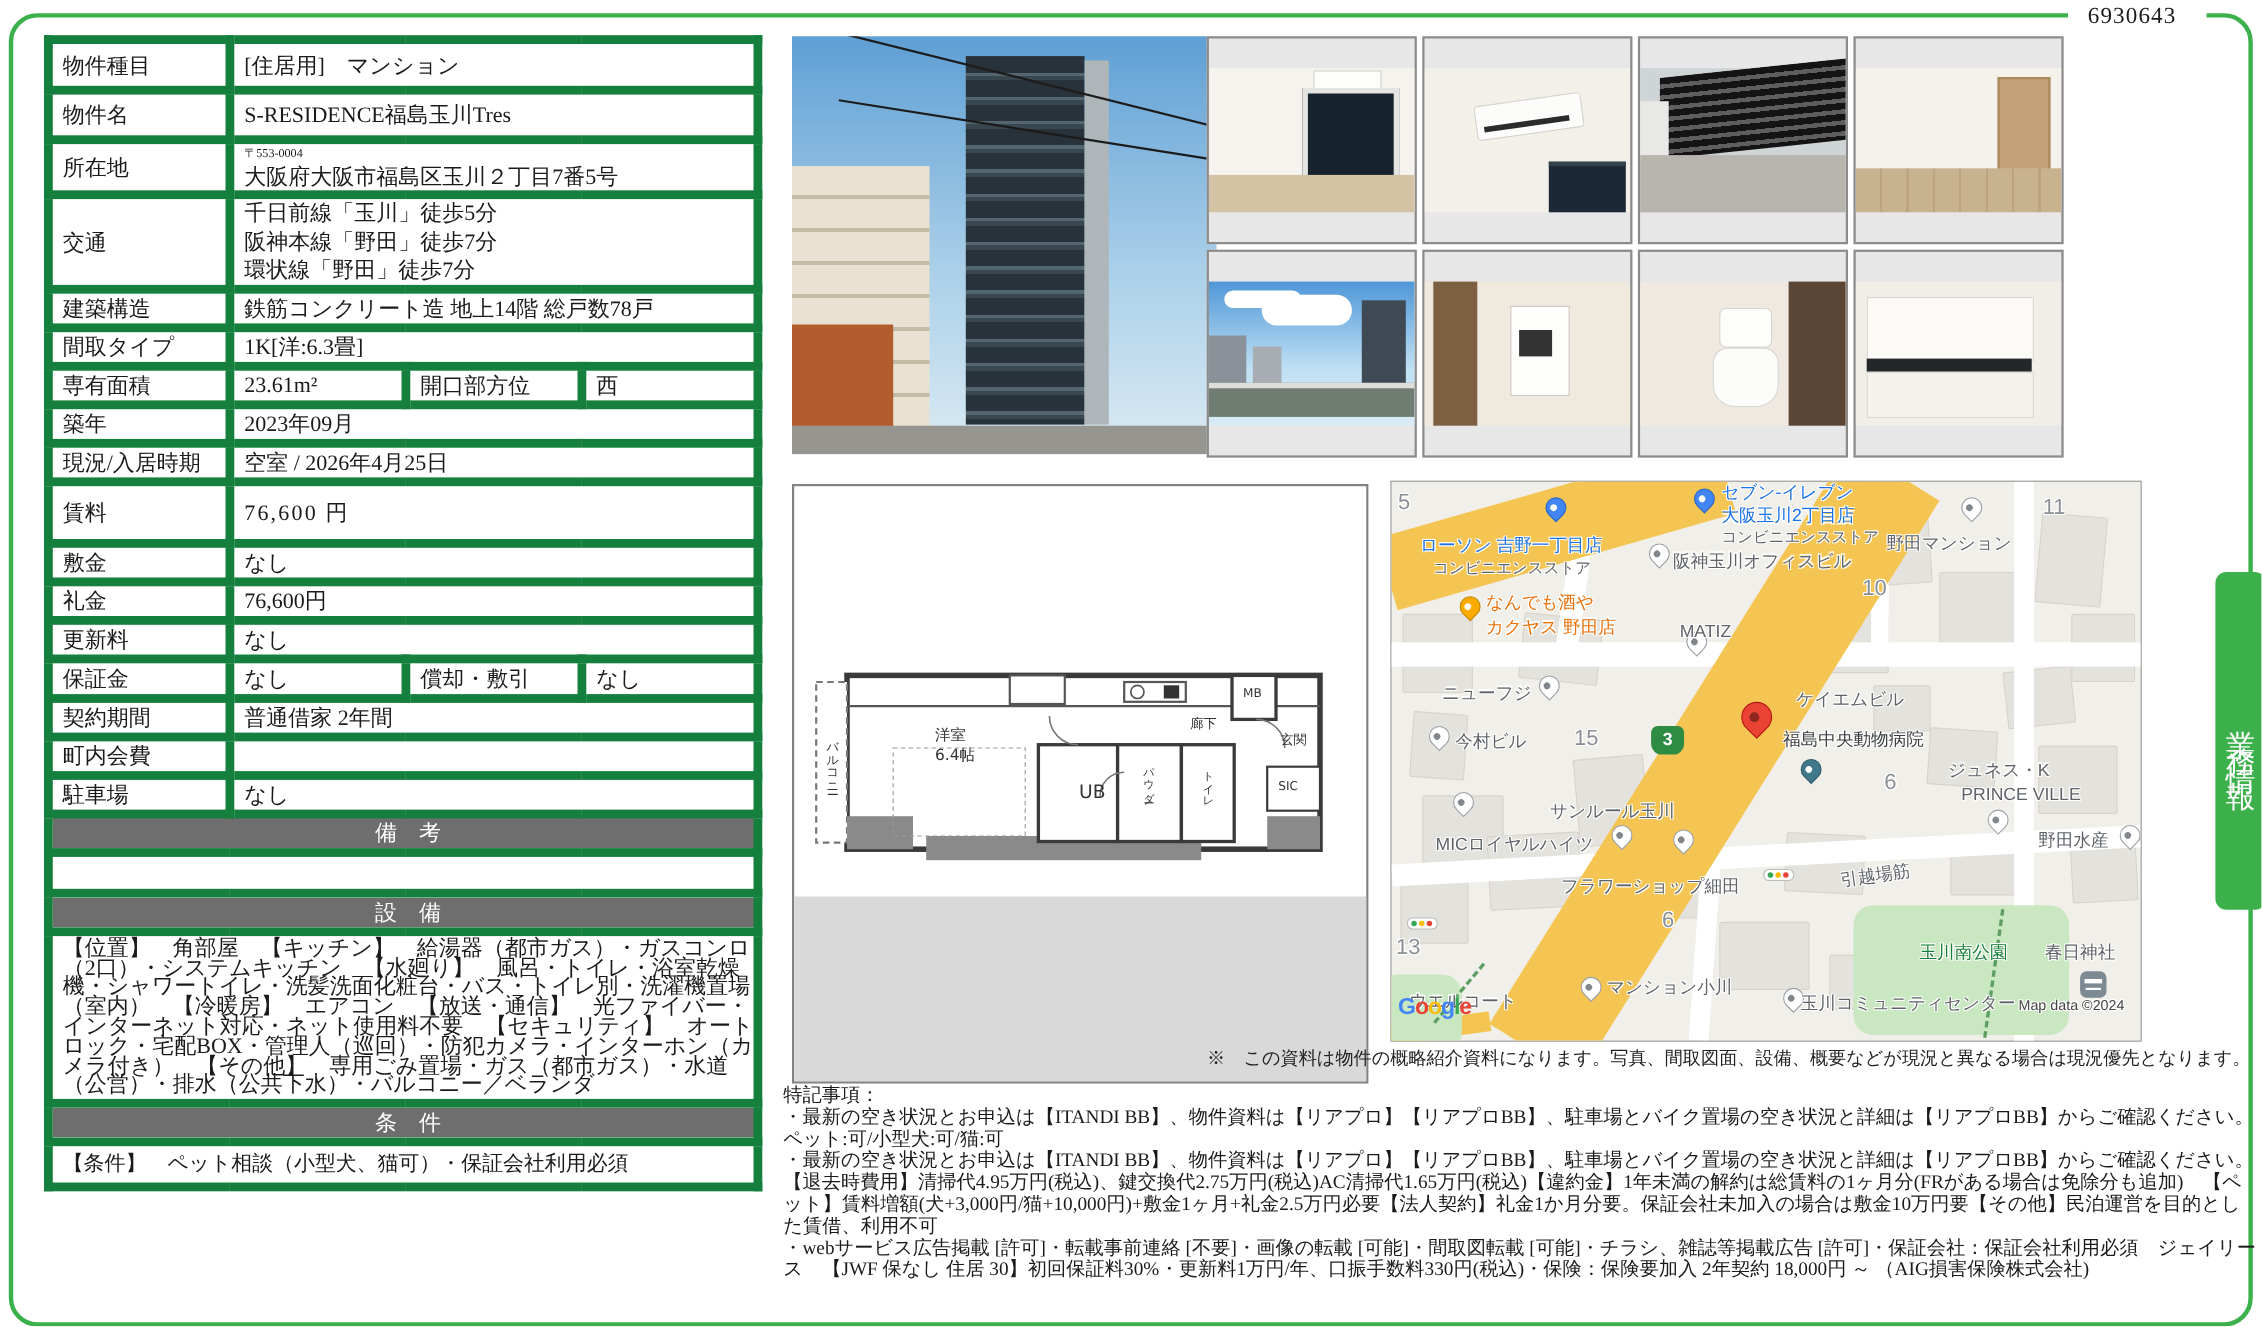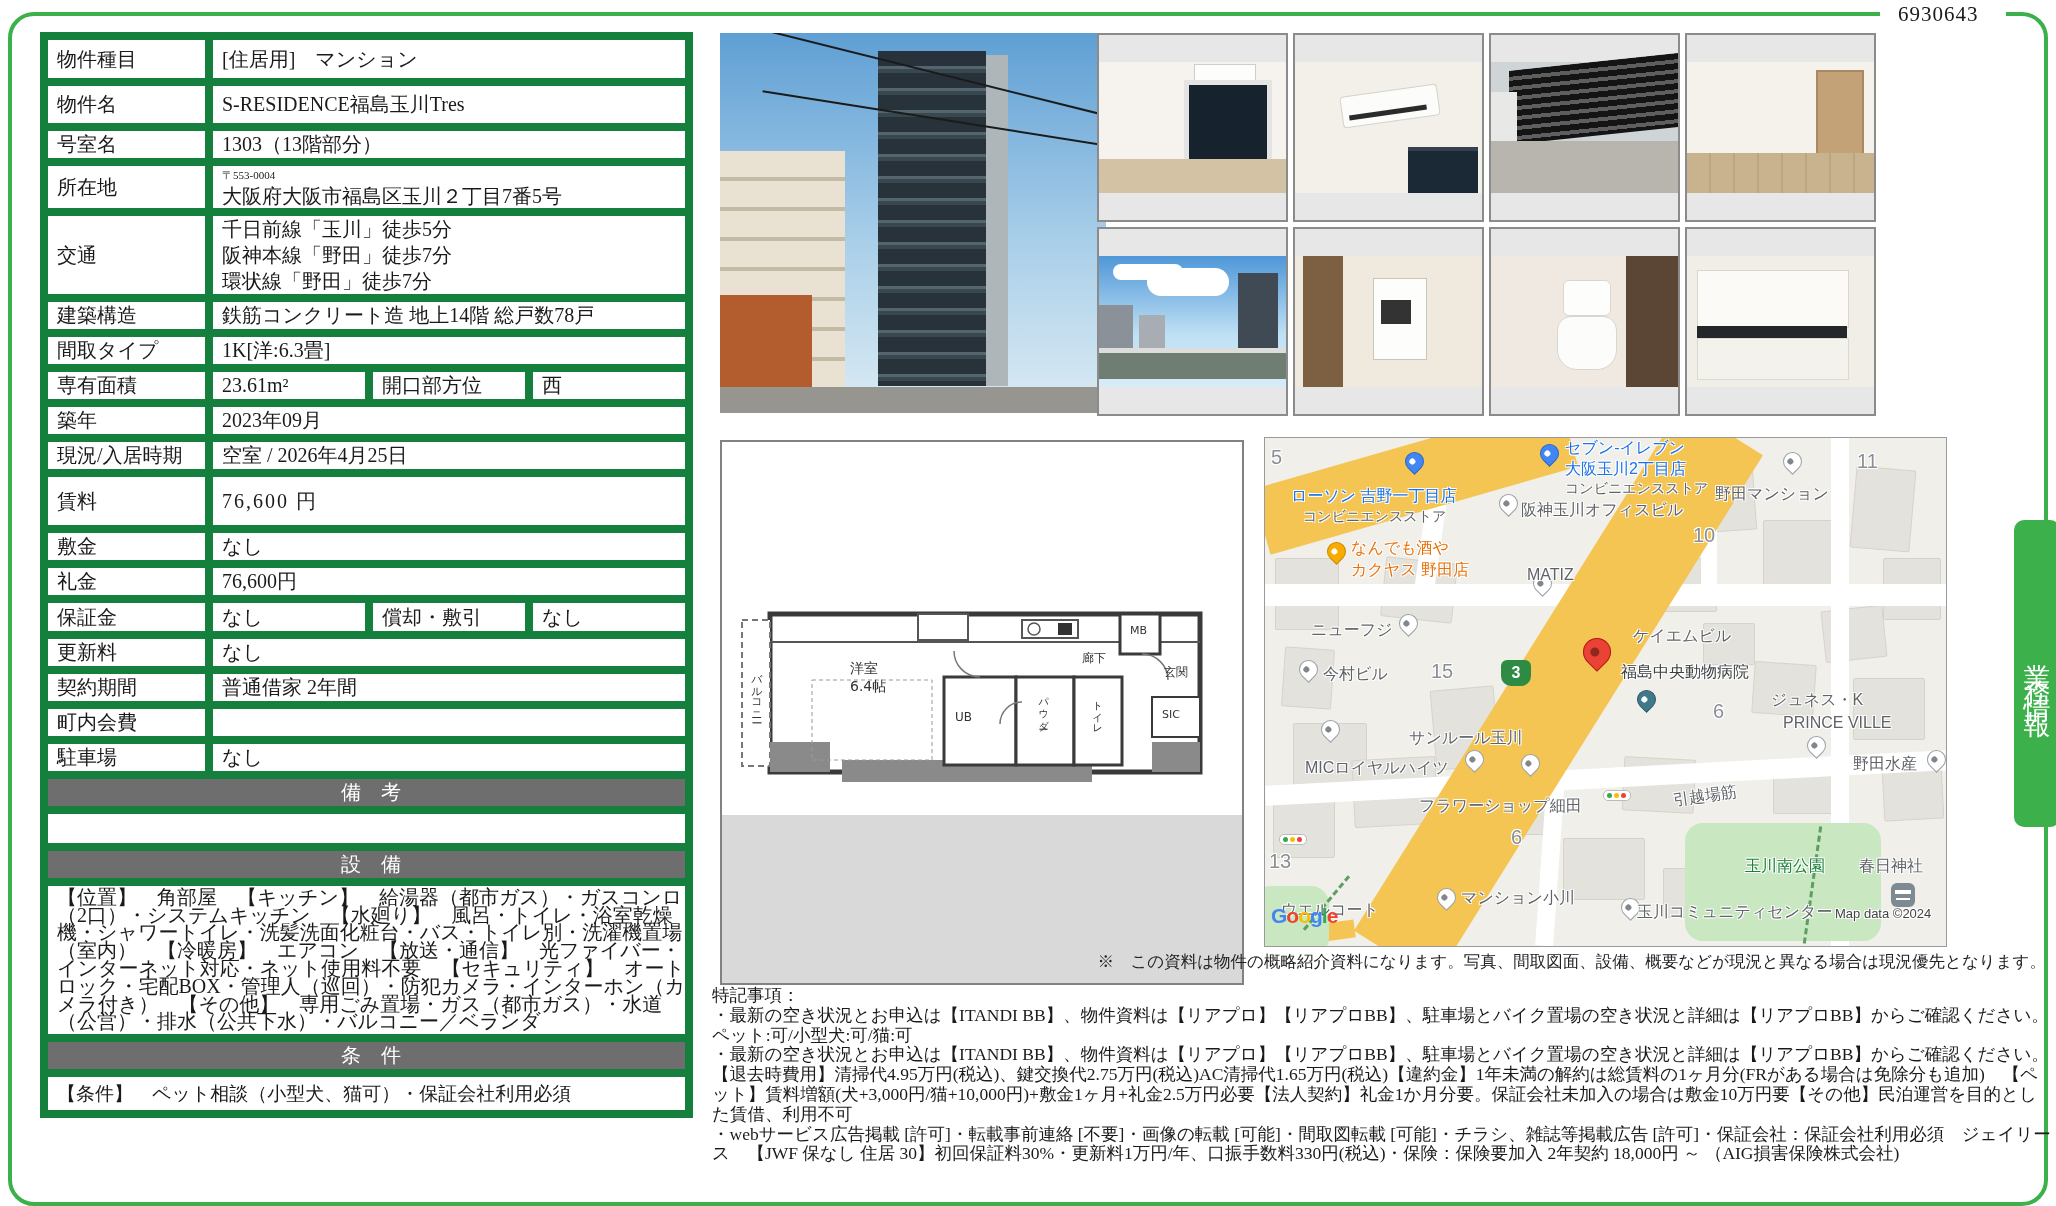--- a/index.html
+++ b/index.html
@@ -132,24 +132,20 @@
   <table class="spec">
     <tbody>
         <tr style="height:46px">
       <td class="lbl">物件種目</td>
       <td colspan="3">[住居用]　マンション</td>
         </tr>
     <tr style="height:45px">
       <td class="lbl">物件名</td>
       <td colspan="3" class="bigname">S-RESIDENCE福島玉川Tres</td>
         </tr>
-    <tr style="height:34px">
-      <td class="lbl">号室名</td>
-      <td colspan="3">1303（13階部分）</td>
-        </tr>
     <tr style="height:50px">
       <td class="lbl">所在地</td>
       <td colspan="3">
         <span class="postal">〒553-0004</span>
         <span class="addr">大阪府大阪市福島区玉川２丁目7番5号</span>
           </td>
         </tr>
     <tr style="height:80px">
       <td class="lbl">交通</td>
       <td colspan="3">
@@ -185,29 +181,29 @@
       <td colspan="3" class="rent">76,600 円</td>
         </tr>
     <tr style="height:33px">
       <td class="lbl">敷金</td>
       <td colspan="3">なし</td>
         </tr>
     <tr style="height:33px">
       <td class="lbl">礼金</td>
       <td colspan="3">76,600円</td>
         </tr>
+    <tr style="height:33px">
+      <td class="lbl">更新料</td>
+      <td colspan="3">なし</td>
+        </tr>
     <tr style="height:36px">
       <td class="lbl">保証金</td>
       <td class="c1">なし</td>
       <td class="c2">償却・敷引</td>
       <td class="c3">なし</td>
-        </tr>
-    <tr style="height:33px">
-      <td class="lbl">更新料</td>
-      <td colspan="3">なし</td>
         </tr>
     <tr style="height:33px">
       <td class="lbl">契約期間</td>
       <td colspan="3">普通借家 2年間</td>
         </tr>
     <tr style="height:35px">
       <td class="lbl">町内会費</td>
       <td colspan="3"></td>
         </tr>
     <tr style="height:34px">
@@ -331,21 +327,21 @@
 
       <path d="M 258 235 A 26 26 0 0 1 232 209" fill="none" stroke="#777" stroke-width="1.5"></path>
       <path d="M 420 212 A 26 26 0 0 1 446 238" fill="none" stroke="#777" stroke-width="1.5"></path>
       <path d="M 300 260 A 22 22 0 0 0 278 282" fill="none" stroke="#777" stroke-width="1.5"></path>
 
       <rect x="90" y="238" width="120 " height="80" fill="none" stroke="#999" stroke-width="1" stroke-dasharray="4 3"></rect>
     </svg>
     <div class="fp-label fp-vert" style="left:26px;top:225px;font-size:11px;">バルコニー</div>
     <div class="fp-label" style="left:128px;top:218px;font-size:14px;">
       <span>洋室</span><br><span>6.4帖</span></div>
-    <div class="fp-label" style="left:233px;top:268px;font-size:12px;">UB</div>
+    <div class="fp-label" style="left:259px;top:268px;font-size:17px;">UB</div>
     <div class="fp-label fp-vert" style="left:314px;top:248px;font-size:10px;">パウダー</div>
     <div class="fp-label fp-vert" style="left:368px;top:252px;font-size:10px;">トイレ</div>
     <div class="fp-label" style="left:360px;top:208px;font-size:12px;">廊下</div>
     <div class="fp-label" style="left:408px;top:182px;font-size:11px;">MB</div>
     <div class="fp-label" style="left:442px;top:222px;font-size:12px;">玄関</div>
     <div class="fp-label" style="left:440px;top:266px;font-size:11px;">SIC</div>
   </div>
 
   <div class="map">
 

